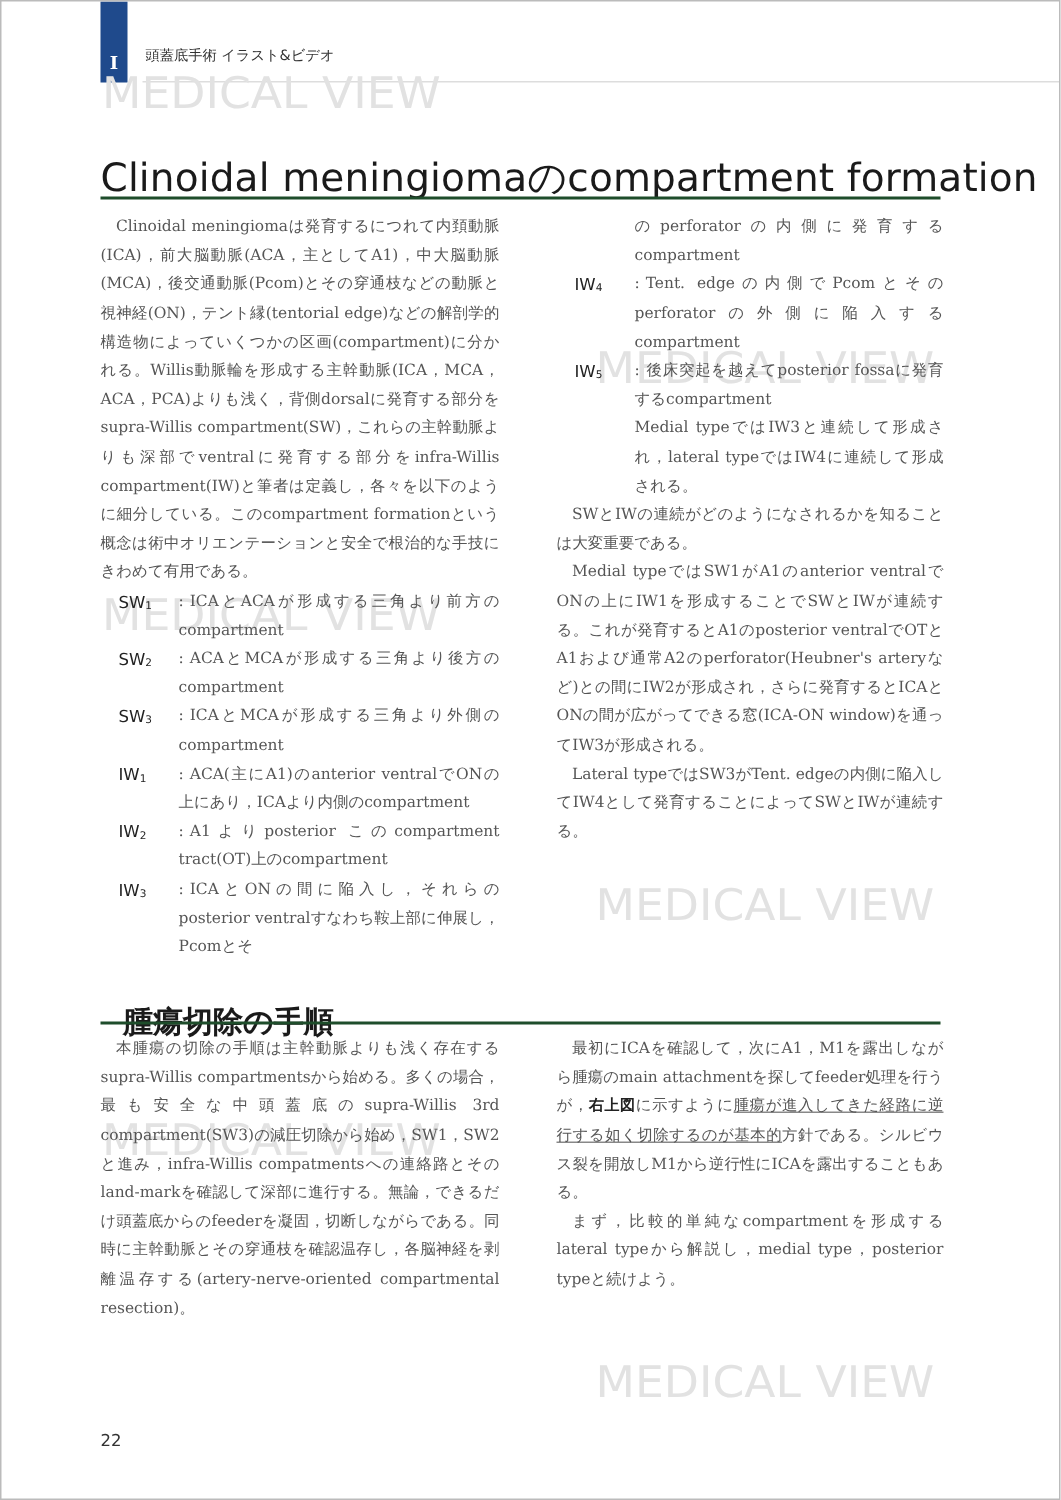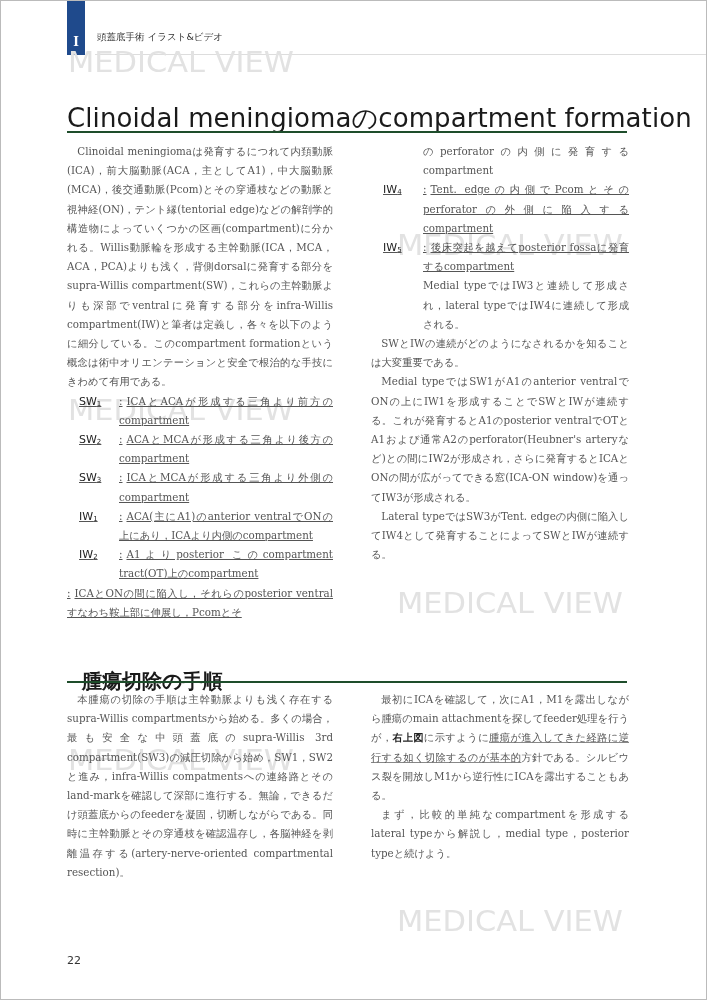--- a/index.html
+++ b/index.html
@@ -13,21 +13,21 @@
   .head-rule { position:absolute; left:94px; top:53px; right:0; height:1px; background:#ddd; }
   .watermark { position:absolute; font-family:"DejaVu Sans", sans-serif; color:#e2e2e2;
                font-size:29px; letter-spacing:0px; font-weight:normal; transform:scaleX(1.05);
                transform-origin:left; }
   .section-title { position:absolute; left:66px; font-family:"DejaVu Sans", sans-serif; color:#1a1a1a; font-weight:normal; }
   .title-1 { top:100px; font-size:26px; letter-spacing:0.1px; }
   .title-rule { position:absolute; height:2px; background:#1e4d2b; }
   .title-2 { top:652px; font-size:20px; font-weight:bold; }
   .col { position:absolute; font-size:10.3px; line-height:19.2px; color:#555; text-align:justify; }
   .col p { margin:0; text-indent:1em; }
-  .def { display:flex; margin:0;text-decoration:underline; }
+  .def { display:flex; margin:0; }
   .def-term { flex:0 0 auto; width:40px; font-family:"DejaVu Sans", sans-serif; font-size:11px; color:#222; padding-left:12px; box-sizing:content-box; }
   .def-term sub { font-size:7px; vertical-align:-1px; }
   .def-body { flex:1; }
   .def-body .sep { margin-right:4px; }
   .cont { padding-left:52px; }
   .u { text-decoration:underline; text-decoration-color:#888; }
   .bold-ref { font-family:"DejaVu Sans", sans-serif; font-weight:bold; color:#222; font-size:10px; }
   .page-num { position:absolute; left:66px; top:953px; font-family:"DejaVu Sans", sans-serif; font-size:11px; color:#333; }
 </style>
 </head>
@@ -66,20 +66,21 @@
   </div>
   <div class="def">
     <span class="def-term"><span>IW</span><sub>1</sub></span>
     <span class="def-body"><span class="sep">:</span><span>ACA(主にA1)のanterior ventralでONの上にあり，ICAより内側のcompartment</span></span>
   </div>
   <div class="def">
     <span class="def-term"><span>IW</span><sub>2</sub></span>
     <span class="def-body"><span class="sep">:</span><span>A1よりposterior このcompartment tract(OT)上のcompartment</span></span>
   </div>
   <div class="def">
+    <span class="def-term"><span>IW</span><sub>3</sub></span>
     <span class="def-body"><span class="sep">:</span><span>ICAとONの間に陥入し，それらのposterior ventralすなわち鞍上部に伸展し，Pcomとそ</span></span>
   </div>
 </div>
 
 <div class="col" style="left:370px; top:141px; width:258px;">
   <div class="cont">のperforatorの内側に発育するcompartment</div>
   <div class="def">
     <span class="def-term"><span>IW</span><sub>4</sub></span>
     <span class="def-body"><span class="sep">:</span><span>Tent. edgeの内側でPcomとそのperforatorの外側に陥入するcompartment</span></span>
   </div>

